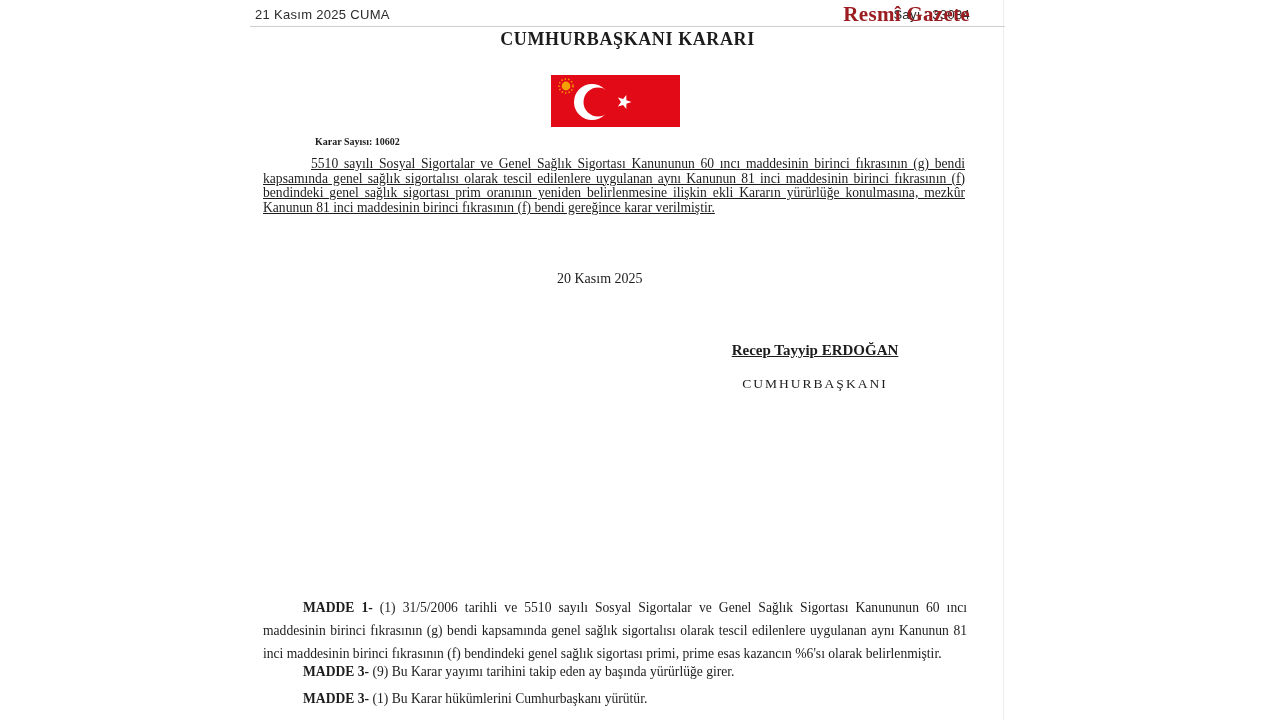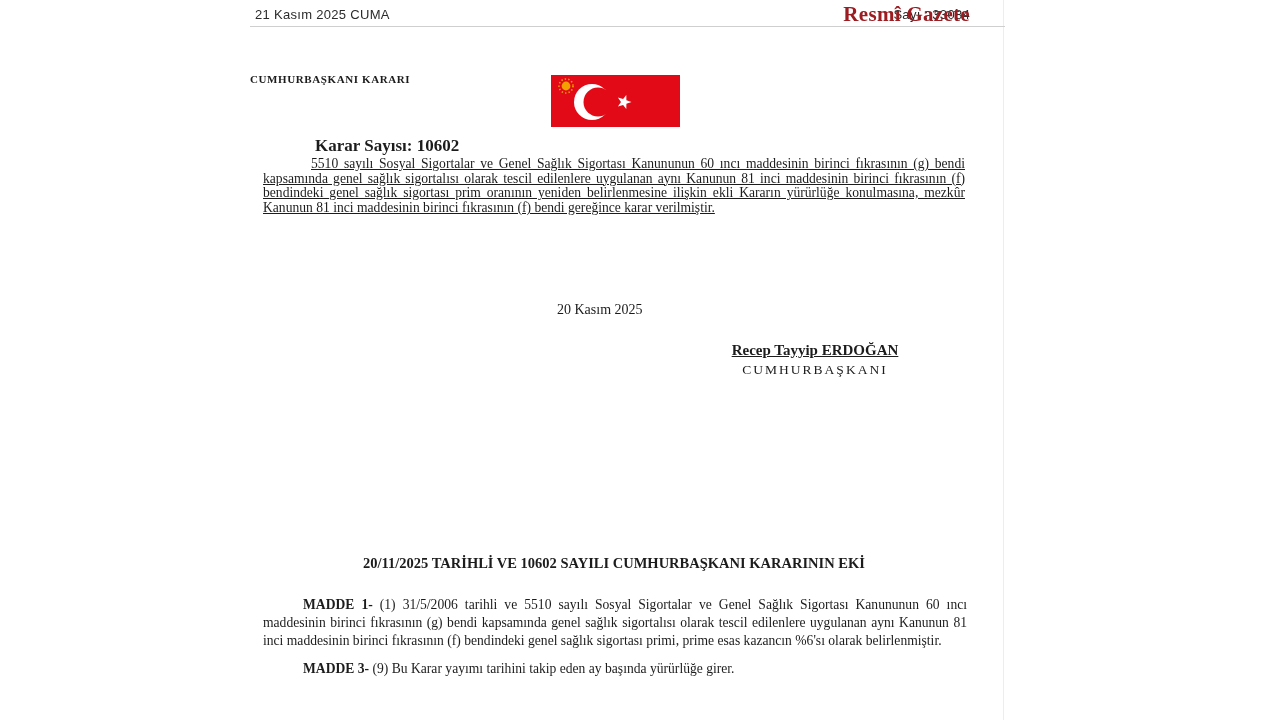--- a/index.html
+++ b/index.html
@@ -24,50 +24,50 @@
     position: absolute; left: 0; right: 0; text-align: right;
     font-family: "Liberation Serif", serif; font-weight: bold;
     font-size: 21px; color: #9b1c21; letter-spacing: 0.3px;
   }
   .header-rule {
     position: absolute; left: 250px; top: 26px; width: 755px; height: 1px; background: #cfcfcf;
   }
 
   .decision-title {
     position: absolute; left: 250px; top: 29px; width: 755px;
-    font-weight: bold; font-size: 11px; letter-spacing: 0.6px; margin-top: 44px;
+    text-align: center; font-weight: bold; font-size: 18px; letter-spacing: 0.6px;
   }
 
   .flag { position: absolute; left: 551px; top: 75px; width: 129px; height: 52px; }
 
   .decision-number {
     position: absolute; left: 315px; top: 136px;
-    font-weight: bold; font-size: 17px;
+    font-weight: bold; font-size: 10px;
   }
 
   .body-paragraph {
     position: absolute; left: 263px; top: 157px; width: 702px;
     font-size: 13.6px; line-height: 14.6px; text-align: justify; text-indent: 48px; text-decoration: underline;
   }
 
-  .decision-date { position: absolute; left: 557px; top: 271px; font-size: 14px; margin-top: 31px; }
+  .decision-date { position: absolute; left: 557px; top: 271px; font-size: 14px; }
 
   .signature { position: absolute; left: 700px; top: 342px; width: 230px; text-align: center; }
   .signature-name { font-weight: bold; font-size: 15px; text-decoration: underline; }
-  .signature-title { font-size: 13.5px; letter-spacing: 2px; margin-top: 3px; }
+  .signature-title { font-size: 13.5px; letter-spacing: 2px; margin-top: 17px; }
 
   .annex-title {
     position: absolute; left: 263px; top: 556px; width: 702px;
     text-align: center; font-weight: bold; font-size: 14.5px; line-height: 15.5px;
   }
   .annex-title .karar { text-decoration: underline; }
 
   .article {
     position: absolute; left: 263px; width: 704px;
-    font-size: 13.6px; line-height: 18px; text-align: justify; text-indent: 40px;
+    font-size: 13.6px; line-height: 23px; text-align: justify; text-indent: 40px;
   }
   .article.a1 { top: 596px; }
   .article.a2 { top: 660px; }
   .article.a3 { top: 687px; }
   .article .label { font-weight: bold; }
 </style>
 </head>
 <body>
 
 <div class="canvas">
@@ -97,25 +97,28 @@
   <div class="body-paragraph">5510 sayılı Sosyal Sigortalar ve Genel Sağlık Sigortası Kanununun 60 ıncı maddesinin birinci fıkrasının (g) bendi kapsamında genel sağlık sigortalısı olarak tescil edilenlere uygulanan aynı Kanunun 81 inci maddesinin birinci fıkrasının (f) bendindeki genel sağlık sigortası prim oranının yeniden belirlenmesine ilişkin ekli Kararın yürürlüğe konulmasına, mezkûr Kanunun 81 inci maddesinin birinci fıkrasının (f) bendi gereğince karar verilmiştir.</div>
 
   <div class="decision-date">20 Kasım 2025</div>
 
   <div class="signature">
     <div class="signature-name">Recep Tayyip ERDOĞAN</div>
     <div class="signature-title">CUMHURBAŞKANI</div>
   </div>
 
   <div class="annex-title">
-    <div>20/11/2025 TARİHLİ VE 10602 SAYILI CUMHURBAŞKANI KARARININ EKİ</div>
   </div>
 
   <p class="article a1">
     <span class="label">MADDE 1- </span>
     <span>(1) 31/5/2006 tarihli ve 5510 sayılı Sosyal Sigortalar ve Genel Sağlık Sigortası Kanununun 60 ıncı maddesinin birinci fıkrasının (g) bendi kapsamında genel sağlık sigortalısı olarak tescil edilenlere uygulanan aynı Kanunun 81 inci maddesinin birinci fıkrasının (f) bendindeki genel sağlık sigortası primi, prime esas kazancın %6'sı olarak belirlenmiştir.</span>
   </p>
   <p class="article a2">
     <span class="label">MADDE 3- </span>
     <span>(9) Bu Karar yayımı tarihini takip eden ay başında yürürlüğe girer.</span>
   </p>
+  <p class="article a3">
+    <span class="label">MADDE 3- </span>
+    <span>(1) Bu Karar hükümlerini Cumhurbaşkanı yürütür.</span>
+  </p>
 
 </div>
 
 </body></html>

